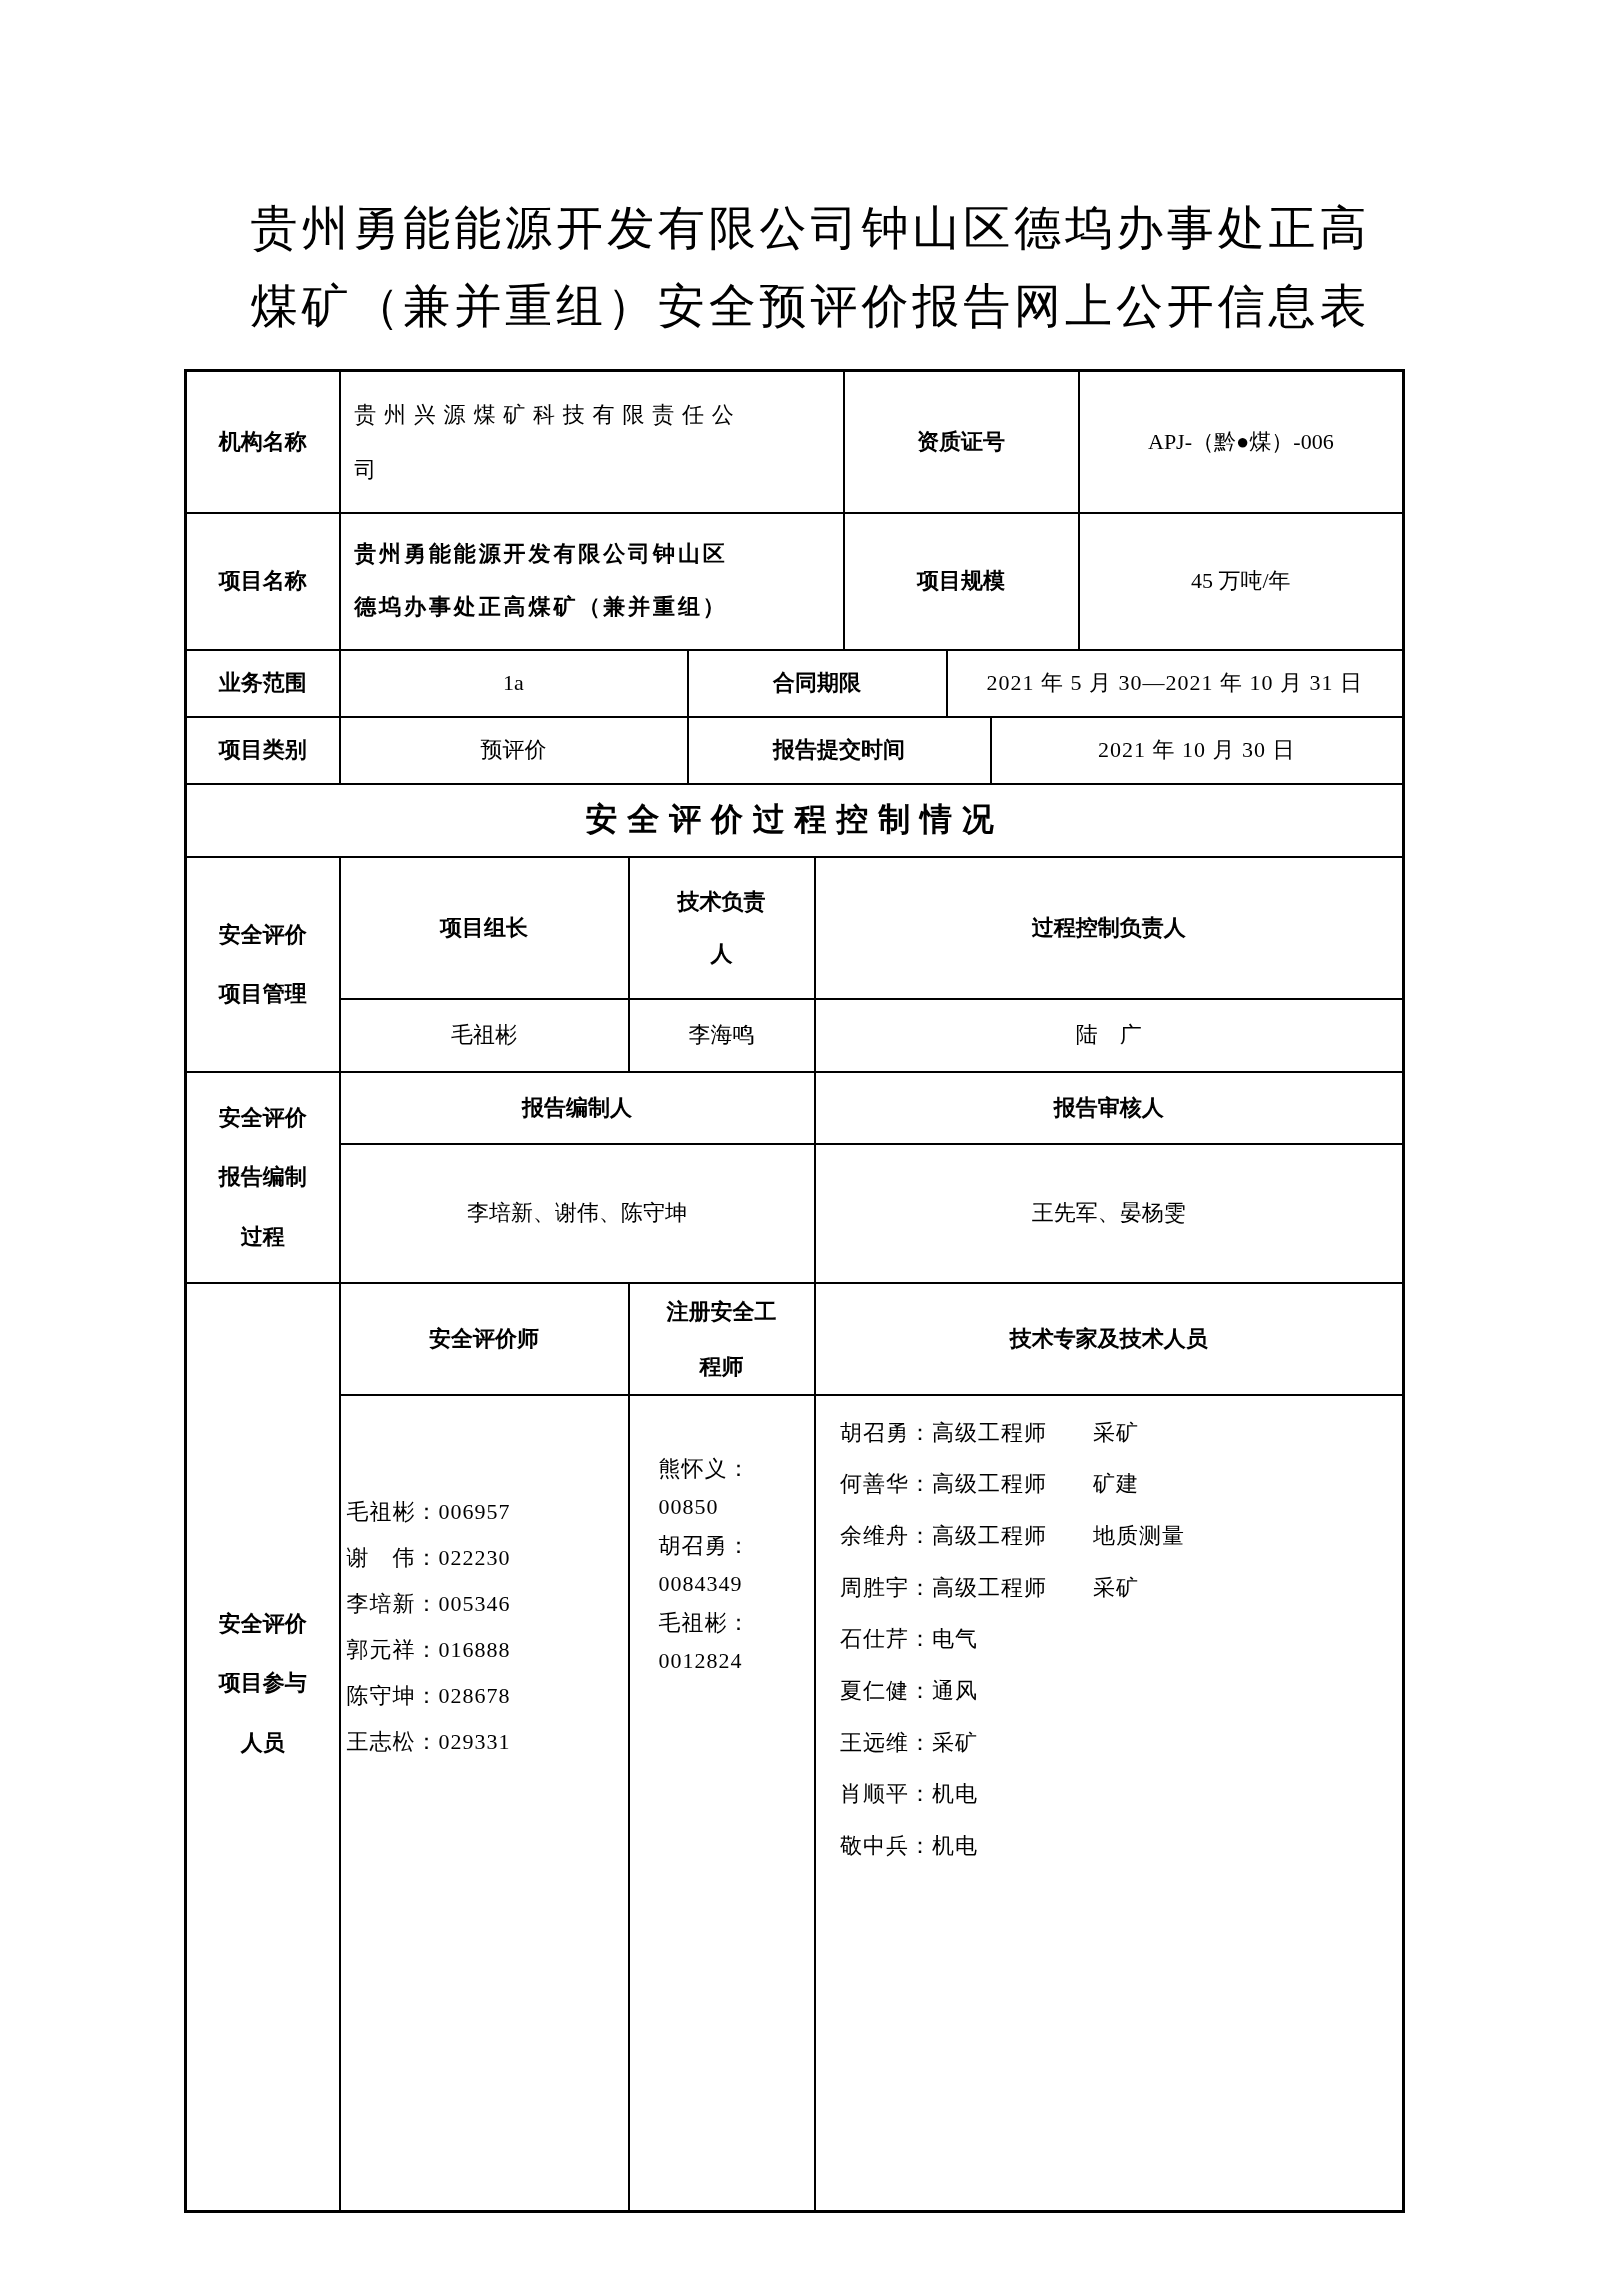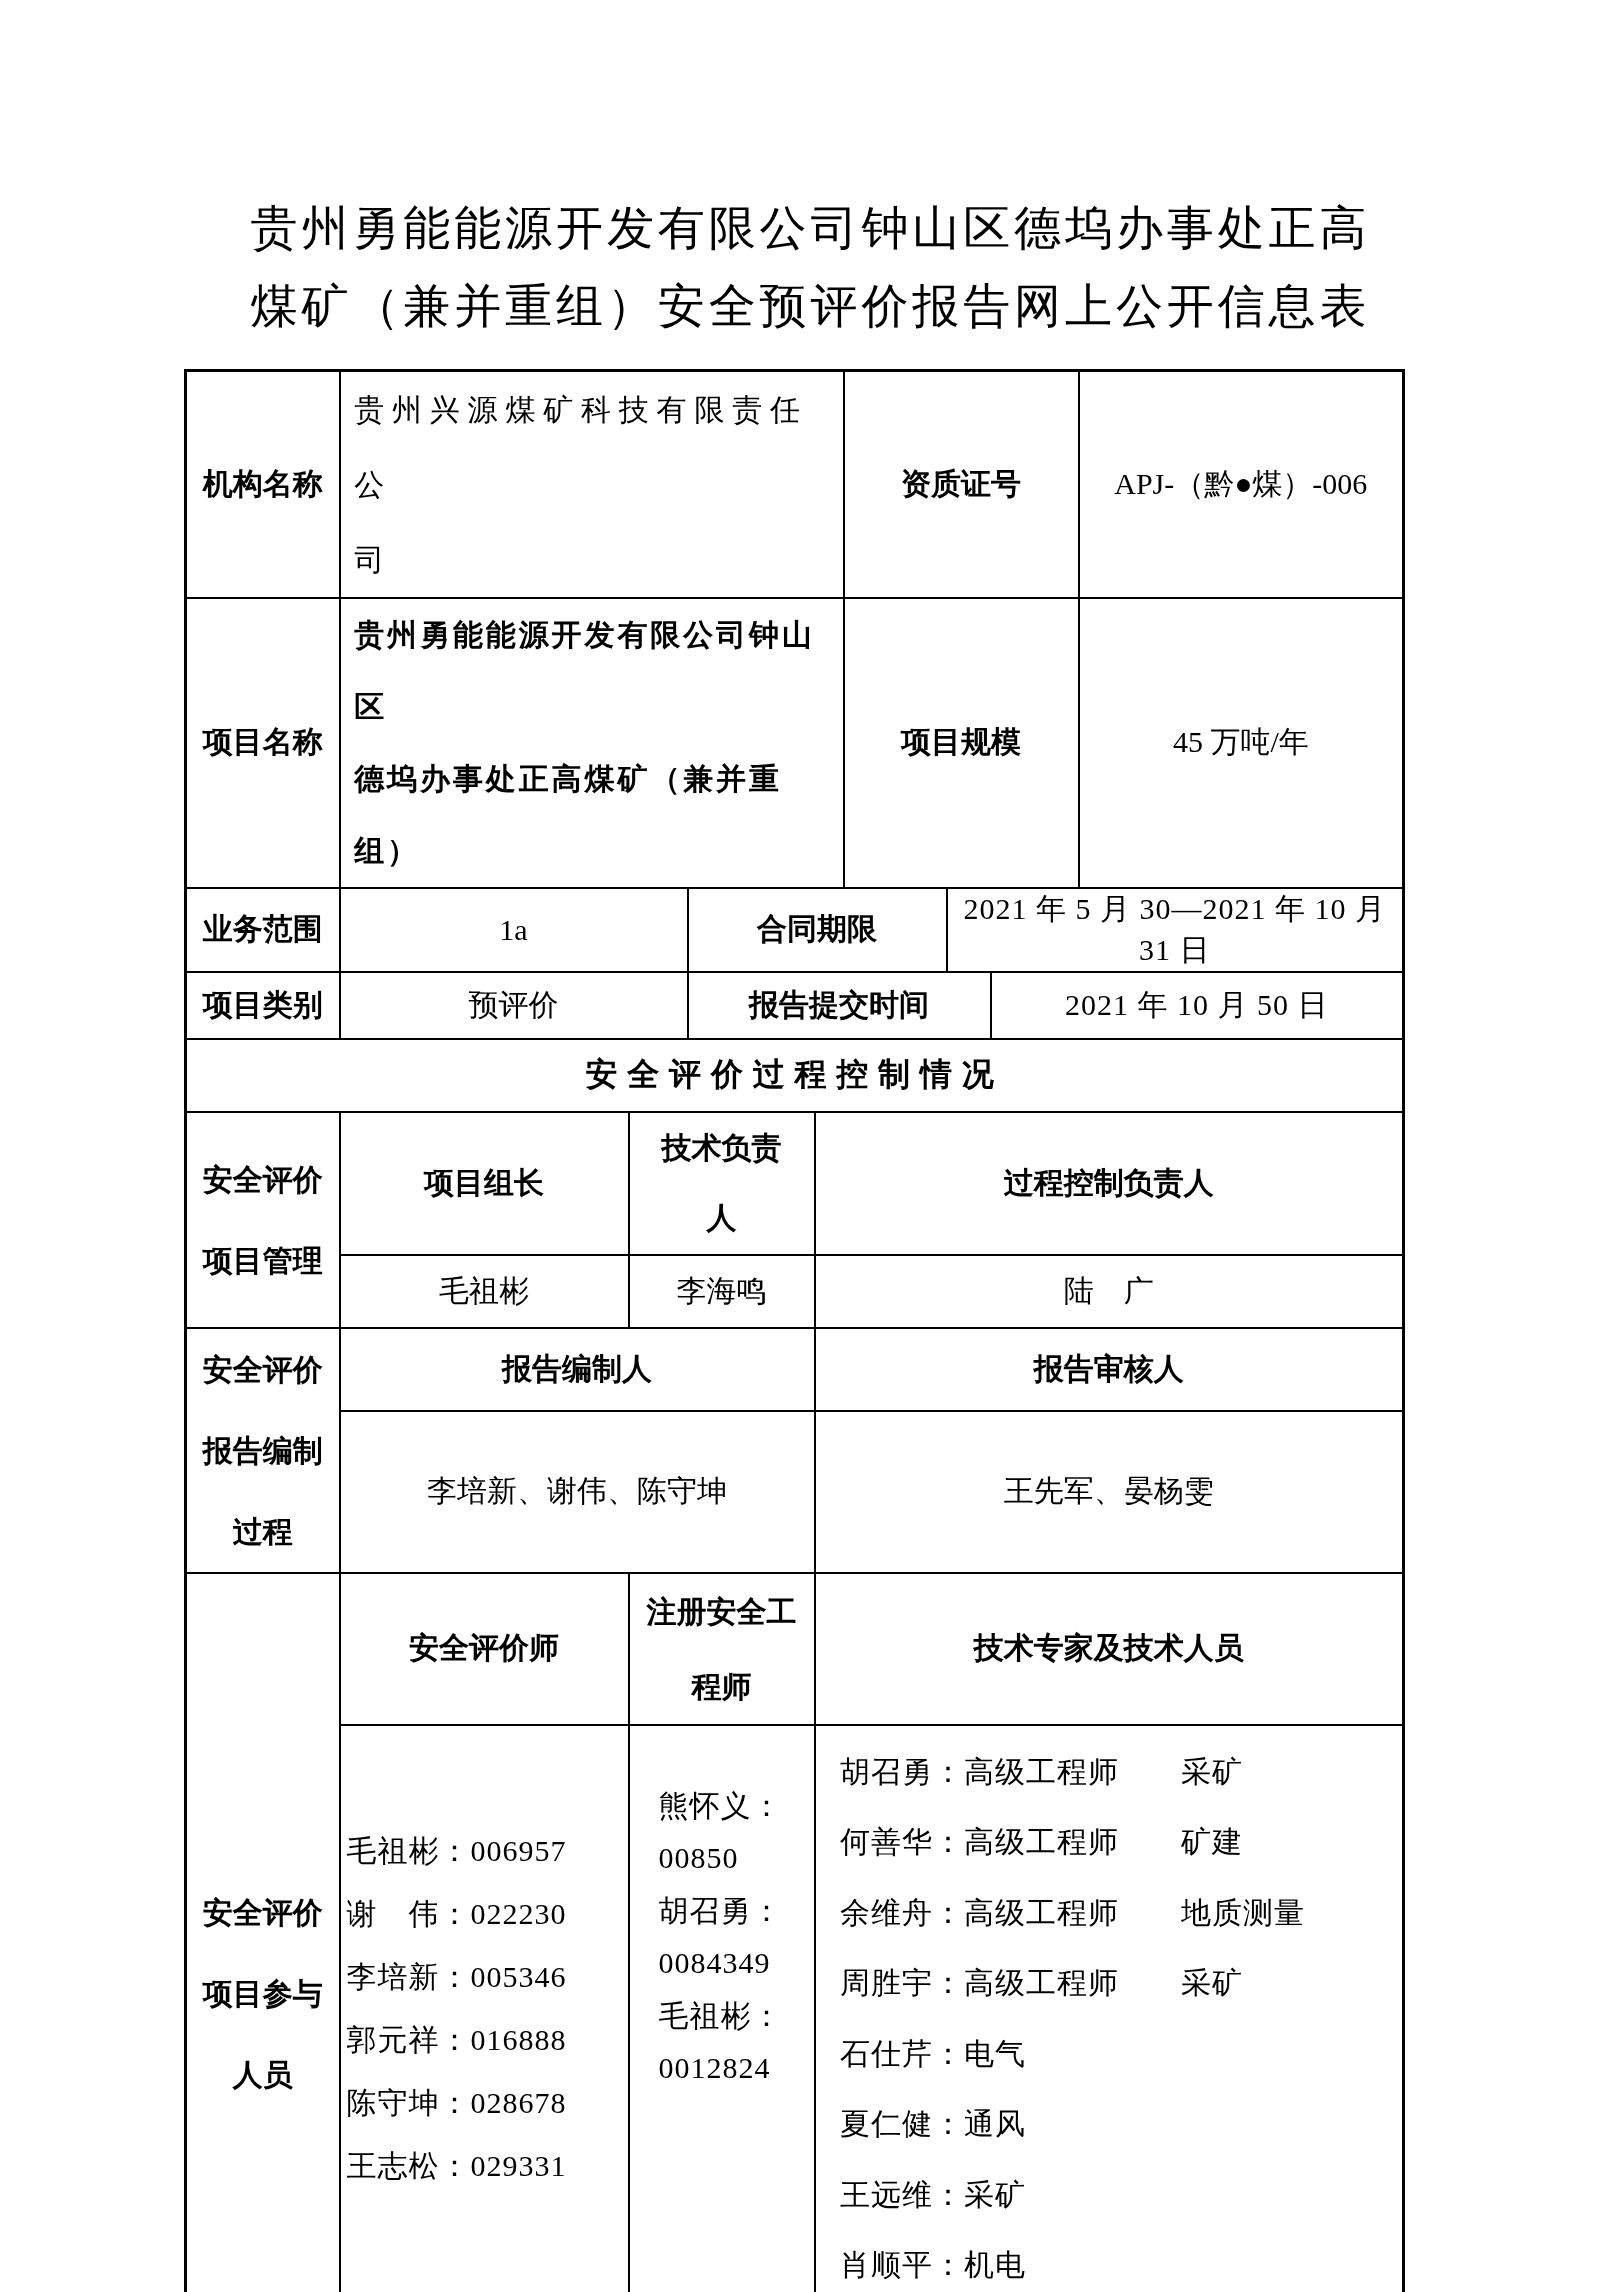--- a/index.html
+++ b/index.html
@@ -27,21 +27,21 @@
     border-collapse: collapse;
     table-layout: fixed;
     margin-left: 184px;
     margin-top: 23.5px;
     width: 1219px;
     border: 3.9px solid #000;
   }
   td {
     border: 2.9px solid #000;
     padding: 0 5.9px;
-    font-size: 30px;
+    font-size: 22px;
     vertical-align: middle;
     white-space: pre-line;
     overflow: hidden;
   }
   .lbl { font-weight: 700; text-align: center; }
   .val { text-align: center; }
   .left { text-align: left; }
 
   
   tr.r1  td { height: 140px; }
@@ -126,21 +126,21 @@
       <td class="lbl">业务范围</td>
       <td class="val" colspan="2">1a</td>
       <td class="lbl" colspan="3">合同期限</td>
       <td class="val date-val" colspan="3">2021 年 5 月 30—2021 年 10 月 31 日</td>
     </tr>
 
     <tr class="r4">
       <td class="lbl">项目类别</td>
       <td class="val" colspan="2">预评价</td>
       <td class="lbl" colspan="4">报告提交时间</td>
-      <td class="val date-val" colspan="2">2021 年 10 月 50 日</td>
+      <td class="val date-val" colspan="2">2021 年 10 月 30 日</td>
     </tr>
 
     <tr class="r5">
       <td class="section-title" colspan="9">安全评价过程控制情况</td>
     </tr>
 
     <tr class="r6">
       <td class="lbl stack2" rowspan="2">安全评价
 项目管理</td>
       <td class="lbl">项目组长</td>

